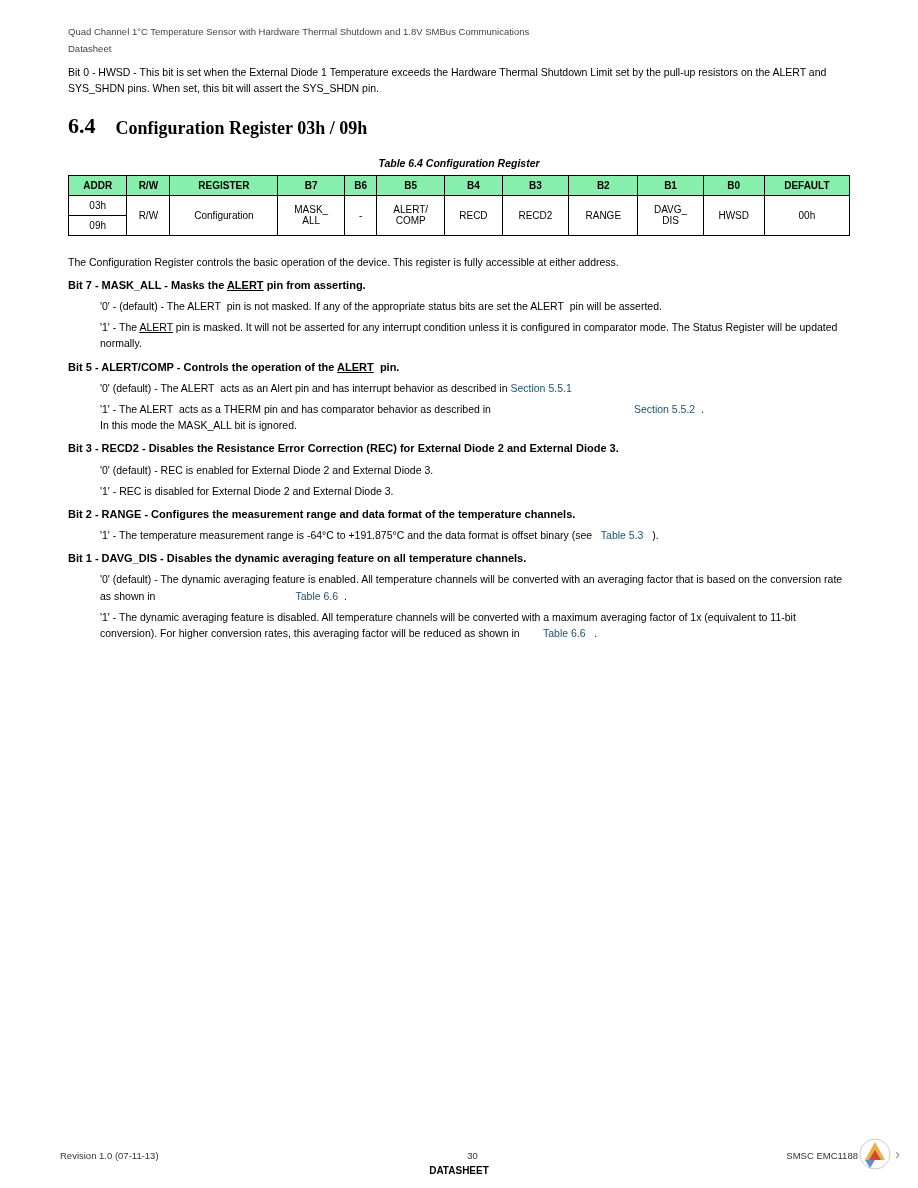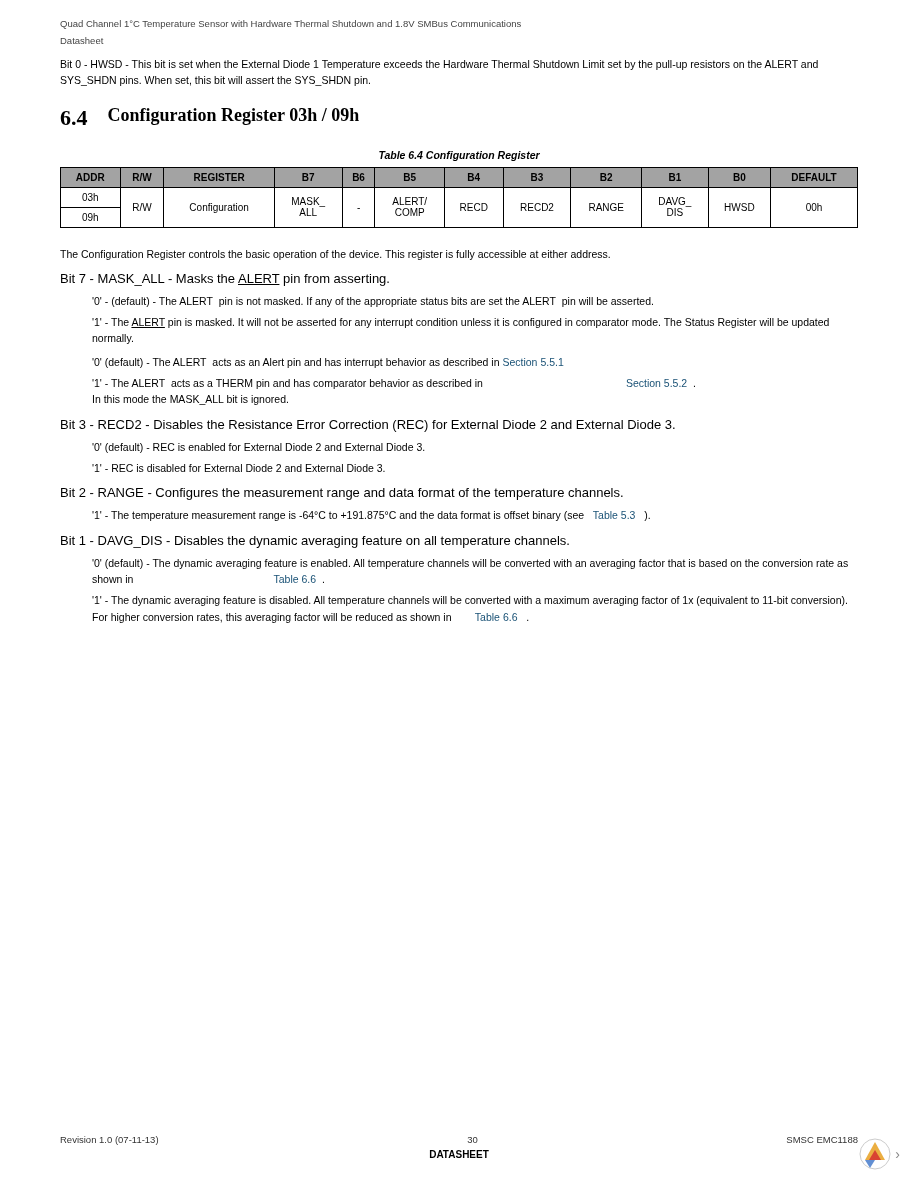--- a/index.html
+++ b/index.html
@@ -8,40 +8,40 @@
       font-family: Arial, sans-serif;
       font-size: 11px;
       color: #000;
       width: 918px;
       min-height: 1188px;
       position: relative;
     }
     .page {
       width: 918px;
       min-height: 1188px;
-      padding: 0;
+      padding: 8px;
       position: relative;
       background: #fff;
     }
     .header {
       padding: 18px 60px 4px 60px;
       font-size: 9.5px;
       color: #444;
     }
     .header-sub {
       padding: 2px 60px 0 60px;
       font-size: 9.5px;
       color: #444;
     }
     .content {
       padding: 10px 60px 10px 60px;
     }
     .section-heading {
       display: flex;
-      align-items: flex-start;
+      align-items: flex-end;
       margin: 16px 0 18px 0;
     }
     .section-number {
       font-size: 22px;
       font-weight: bold;
       margin-right: 20px;
       font-family: 'Times New Roman', Times, serif;
     }
     .section-title {
       font-size: 18px;
@@ -62,37 +62,37 @@
       font-size: 10px;
     }
     table.reg-table th, table.reg-table td {
       border: 1px solid #000;
       text-align: center;
       padding: 4px 3px;
       font-size: 10px;
     }
     table.reg-table th {
       font-weight: bold;
-      background: #a3a3a3;
+      background: #86efac;
     }
     .body-text {
       font-size: 10.5px;
       line-height: 1.55;
       margin-bottom: 6px;
     }
     .link-text {
       color: #1a5276;
       text-decoration: none;
     }
     .underline {
       text-decoration: underline;
     }
     .footer {
       position: absolute;
-      bottom: 28px;
+      bottom: 12px;
       left: 0;
       right: 0;
       padding: 0 60px;
     }
     .footer-line {
       display: flex;
       justify-content: space-between;
       font-size: 9.5px;
       color: #333;
       margin-bottom: 4px;
@@ -121,22 +121,22 @@
     .para-block {
       margin-bottom: 7px;
     }
     .sub-para {
       margin-left: 32px;
       margin-bottom: 5px;
       font-size: 10.5px;
       line-height: 1.55;
     }
     .bit-header {
-      font-size: 13px;
-      font-weight: normal;
+      font-size: 11px;
+      font-weight: bold;
       margin-bottom: 4px;
       margin-top: 6px;
     }
   </style>
 </head>
 <body>
 
 <div class="page">
 
   <div class="header">
@@ -207,20 +207,23 @@
       </p>
       <div class="sub-para">
         <p>'0' - (default) - The ALERT&nbsp; pin is not masked. If any of the appropriate status bits are set the ALERT&nbsp; pin will be asserted.</p>
       </div>
       <div class="sub-para">
         <p>'1' - The <span class="underline">ALERT</span> pin is masked. It will not be asserted for any interrupt condition unless it is configured in comparator mode. The Status Register will be updated normally.</p>
       </div>
     </div>
 
     <div class="para-block">
+      <p class="body-text bit-header">
+        Bit 5 - ALERT/COMP - Controls the operation of the <span class="underline">ALERT</span>&nbsp; pin.
+      </p>
       <div class="sub-para">
         <p>'0' (default) - The ALERT&nbsp; acts as an Alert pin and has interrupt behavior as described in <a class="link-text">Section 5.5.1</a></p>
       </div>
       <div class="sub-para">
         <p>'1' - The ALERT&nbsp; acts as a THERM pin and has comparator behavior as described in &nbsp;&nbsp;&nbsp;&nbsp;&nbsp;&nbsp;&nbsp;&nbsp;&nbsp;&nbsp;&nbsp;&nbsp;&nbsp;&nbsp;&nbsp;&nbsp;&nbsp;&nbsp;&nbsp;&nbsp;&nbsp;&nbsp;&nbsp;&nbsp;&nbsp;&nbsp;&nbsp;&nbsp;&nbsp;&nbsp;&nbsp;&nbsp;&nbsp;&nbsp;&nbsp;&nbsp;&nbsp;&nbsp;&nbsp;&nbsp;&nbsp;&nbsp;&nbsp;&nbsp;&nbsp;&nbsp;&nbsp;&nbsp;<a class="link-text">Section 5.5.2</a>&nbsp;&nbsp;.<br>In this mode the MASK_ALL bit is ignored.</p>
       </div>
     </div>
 
 
     <div class="para-block">

